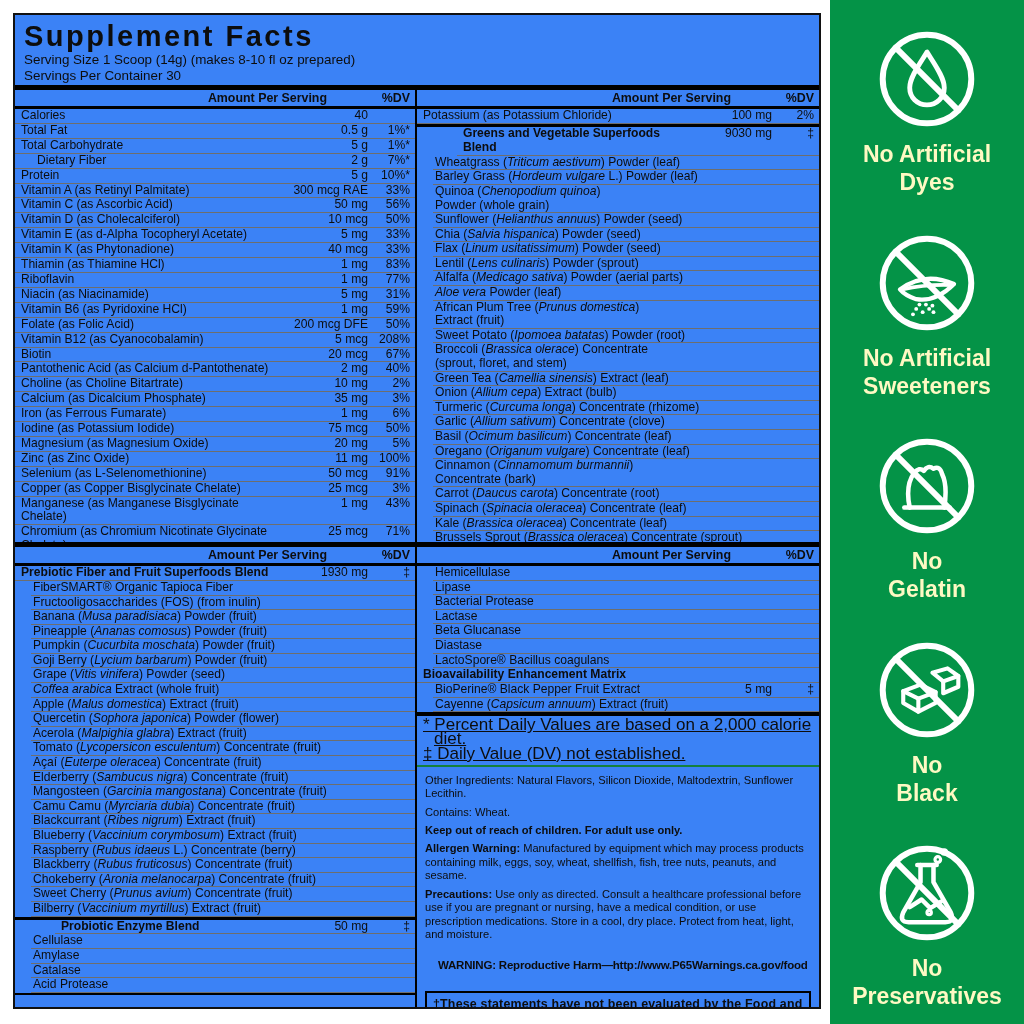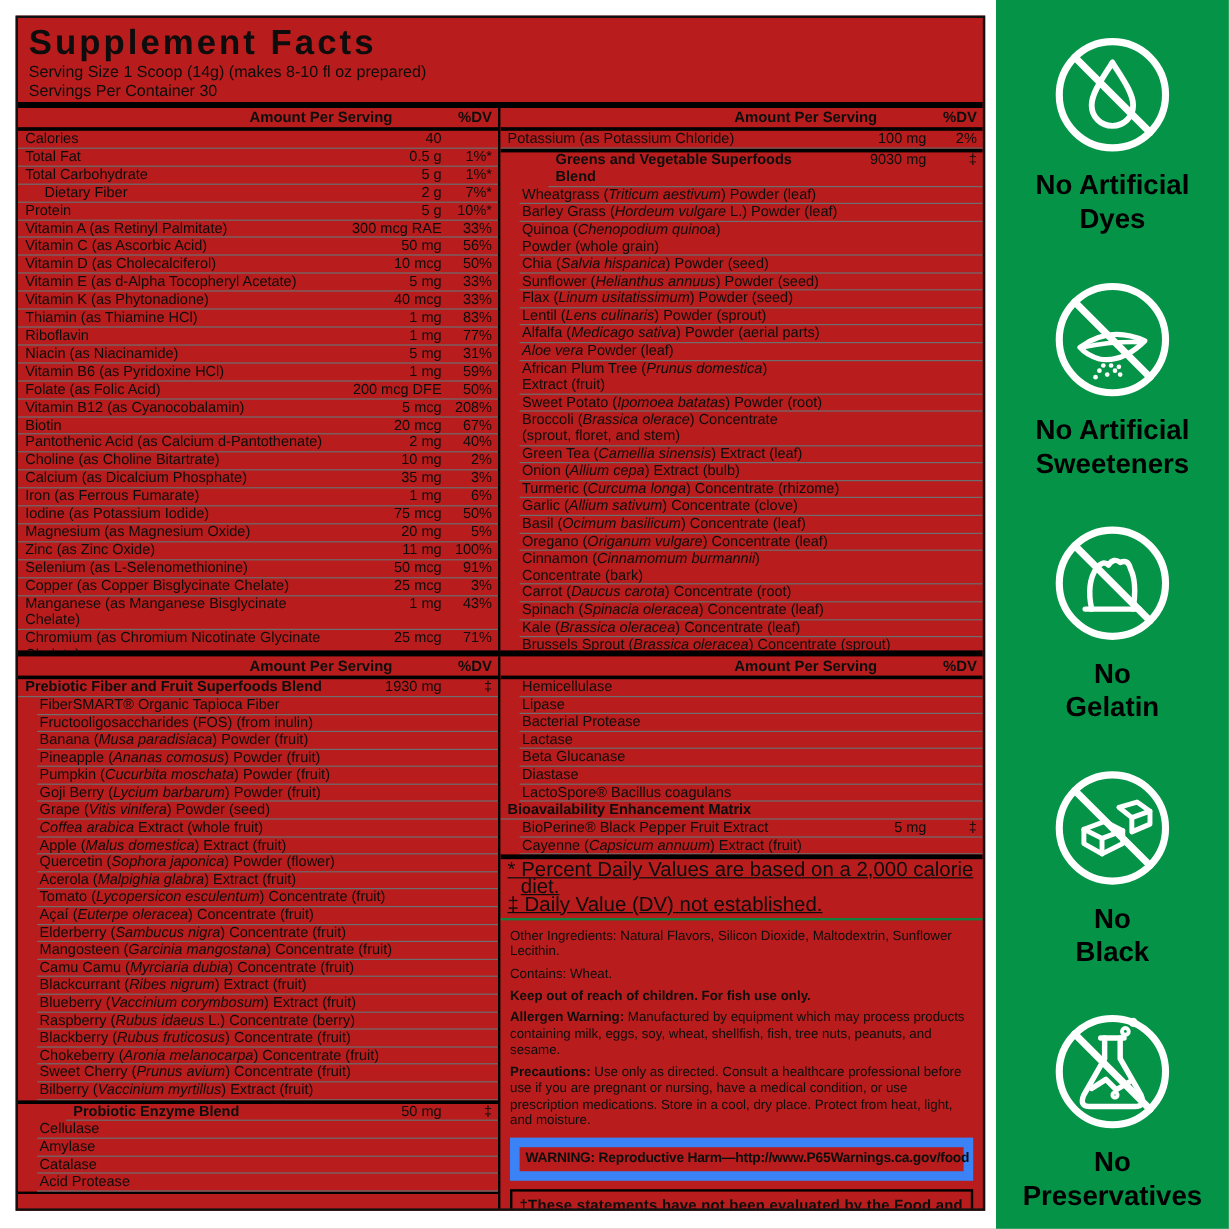--- a/index.html
+++ b/index.html
@@ -4,21 +4,21 @@
 <style>
   html,body{margin:0;padding:0;}
   body{
     width:1024px;height:1024px;position:relative;background:#fff;
     font-family:"Liberation Sans","DejaVu Sans",sans-serif;color:#0d0d0d;
     -webkit-font-smoothing:antialiased;
   }
   
   .label{
     position:absolute;left:13px;top:13px;width:808px;height:996px;
-    border:2px solid #111;box-sizing:border-box;background:#b91c1c;overflow:hidden;
+    border:2px solid #111;box-sizing:border-box;background:#3b82f6;overflow:hidden;
   }
   .label-head{padding:5px 9px 2px 9px;}
   .title{font-size:29px;font-weight:bold;letter-spacing:2.5px;line-height:32px;}
   .serving{font-size:13.4px;line-height:15.5px;}
   .thickbar{height:5px;background:#000;}
   .cols{display:flex;}
   .c{width:50%;box-sizing:border-box;overflow:hidden;}
   .c.lft{border-right:2px solid #000;}
   .topcols{height:452px;}
   .botcols{height:467px;}
@@ -52,21 +52,21 @@
   .fdabox{border:2px solid #000;padding:4px 6px;font-weight:bold;
     font-size:12.4px;line-height:15px;margin:6px 0;letter-spacing:0.2px;}
   
   .sidebar{
     position:absolute;left:830px;top:0;width:194px;height:1024px;
     display:flex;flex-direction:column;align-items:center;
     justify-content:space-between;box-sizing:border-box;padding:25px 0 14px 0;
   }
   .badge{display:flex;flex-direction:column;align-items:center;}
   .badge svg{width:108px;height:108px;display:block;}
-  .badge-label{color:#000000;font-weight:bold;font-size:23px;line-height:28px;
+  .badge-label{color:#fef9c3;font-weight:bold;font-size:23px;line-height:28px;
     text-align:center;margin-top:7px;}
 </style>
 </head>
 <body>
 
 <div class="label">
 
   <div class="label-head">
     <div class="title">Supplement Facts</div>
     <div class="serving">Serving Size 1 Scoop (14g) (makes 8-10 fl oz prepared)</div>
@@ -312,26 +312,26 @@
               <span class="nm">Barley Grass (<i>Hordeum vulgare</i> L.) Powder (leaf)</span>
             </div>
           </div>
           <div class="row sub">
             <div class="rin">
               <span class="nm">Quinoa (<i>Chenopodium quinoa</i>)<br>Powder (whole grain)</span>
             </div>
           </div>
           <div class="row sub">
             <div class="rin">
+              <span class="nm">Sunflower (<i>Helianthus annuus</i>) Powder (seed)</span>
+            </div>
+          </div>
+          <div class="row sub">
+            <div class="rin">
               <span class="nm">Chia (<i>Salvia hispanica</i>) Powder (seed)</span>
-            </div>
-          </div>
-          <div class="row sub">
-            <div class="rin">
-              <span class="nm">Sunflower (<i>Helianthus annuus</i>) Powder (seed)</span>
             </div>
           </div>
           <div class="row sub">
             <div class="rin">
               <span class="nm">Flax (<i>Linum usitatissimum</i>) Powder (seed)</span>
             </div>
           </div>
           <div class="row sub">
             <div class="rin">
               <span class="nm">Lentil (<i>Lens culinaris</i>) Powder (sprout)</span>
@@ -643,21 +643,21 @@
           </div>
         </div>
       <div class="midbar"></div>
       <div class="footnotes">
         <div class="fn">* Percent Daily Values are based on a 2,000 calorie diet.</div>
         <div class="fn">‡ Daily Value (DV) not established.</div>
       </div>
       <div class="paras">
         <div class="para"><span>Other Ingredients:</span><span> Natural Flavors, Silicon Dioxide, Maltodextrin, Sunflower Lecithin.</span></div>
         <div class="para"><span>Contains:</span><span> Wheat.</span></div>
-        <div class="para keepout">Keep out of reach of children. For fish use only.</div>
+        <div class="para keepout">Keep out of reach of children. For adult use only.</div>
         <div class="para"><span class="lead-b">Allergen Warning:</span><span> Manufactured by equipment which may process products containing milk, eggs, soy, wheat, shellfish, fish, tree nuts, peanuts, and sesame.</span></div>
         <div class="para"><span class="lead-b">Precautions:</span><span> Use only as directed. Consult a healthcare professional before use if you are pregnant or nursing, have a medical condition, or use prescription medications. Store in a cool, dry place. Protect from heat, light, and moisture.</span></div>
         <div class="warnbox">WARNING: Reproductive Harm—http://www.P65Warnings.ca.gov/food</div>
         <div class="fdabox">†These statements have not been evaluated by the Food and Drug Administration. This product is not intended to diagnose, treat, cure, or prevent any disease.</div>
 
       </div>
     </div>
   </div>
 </div>
 

